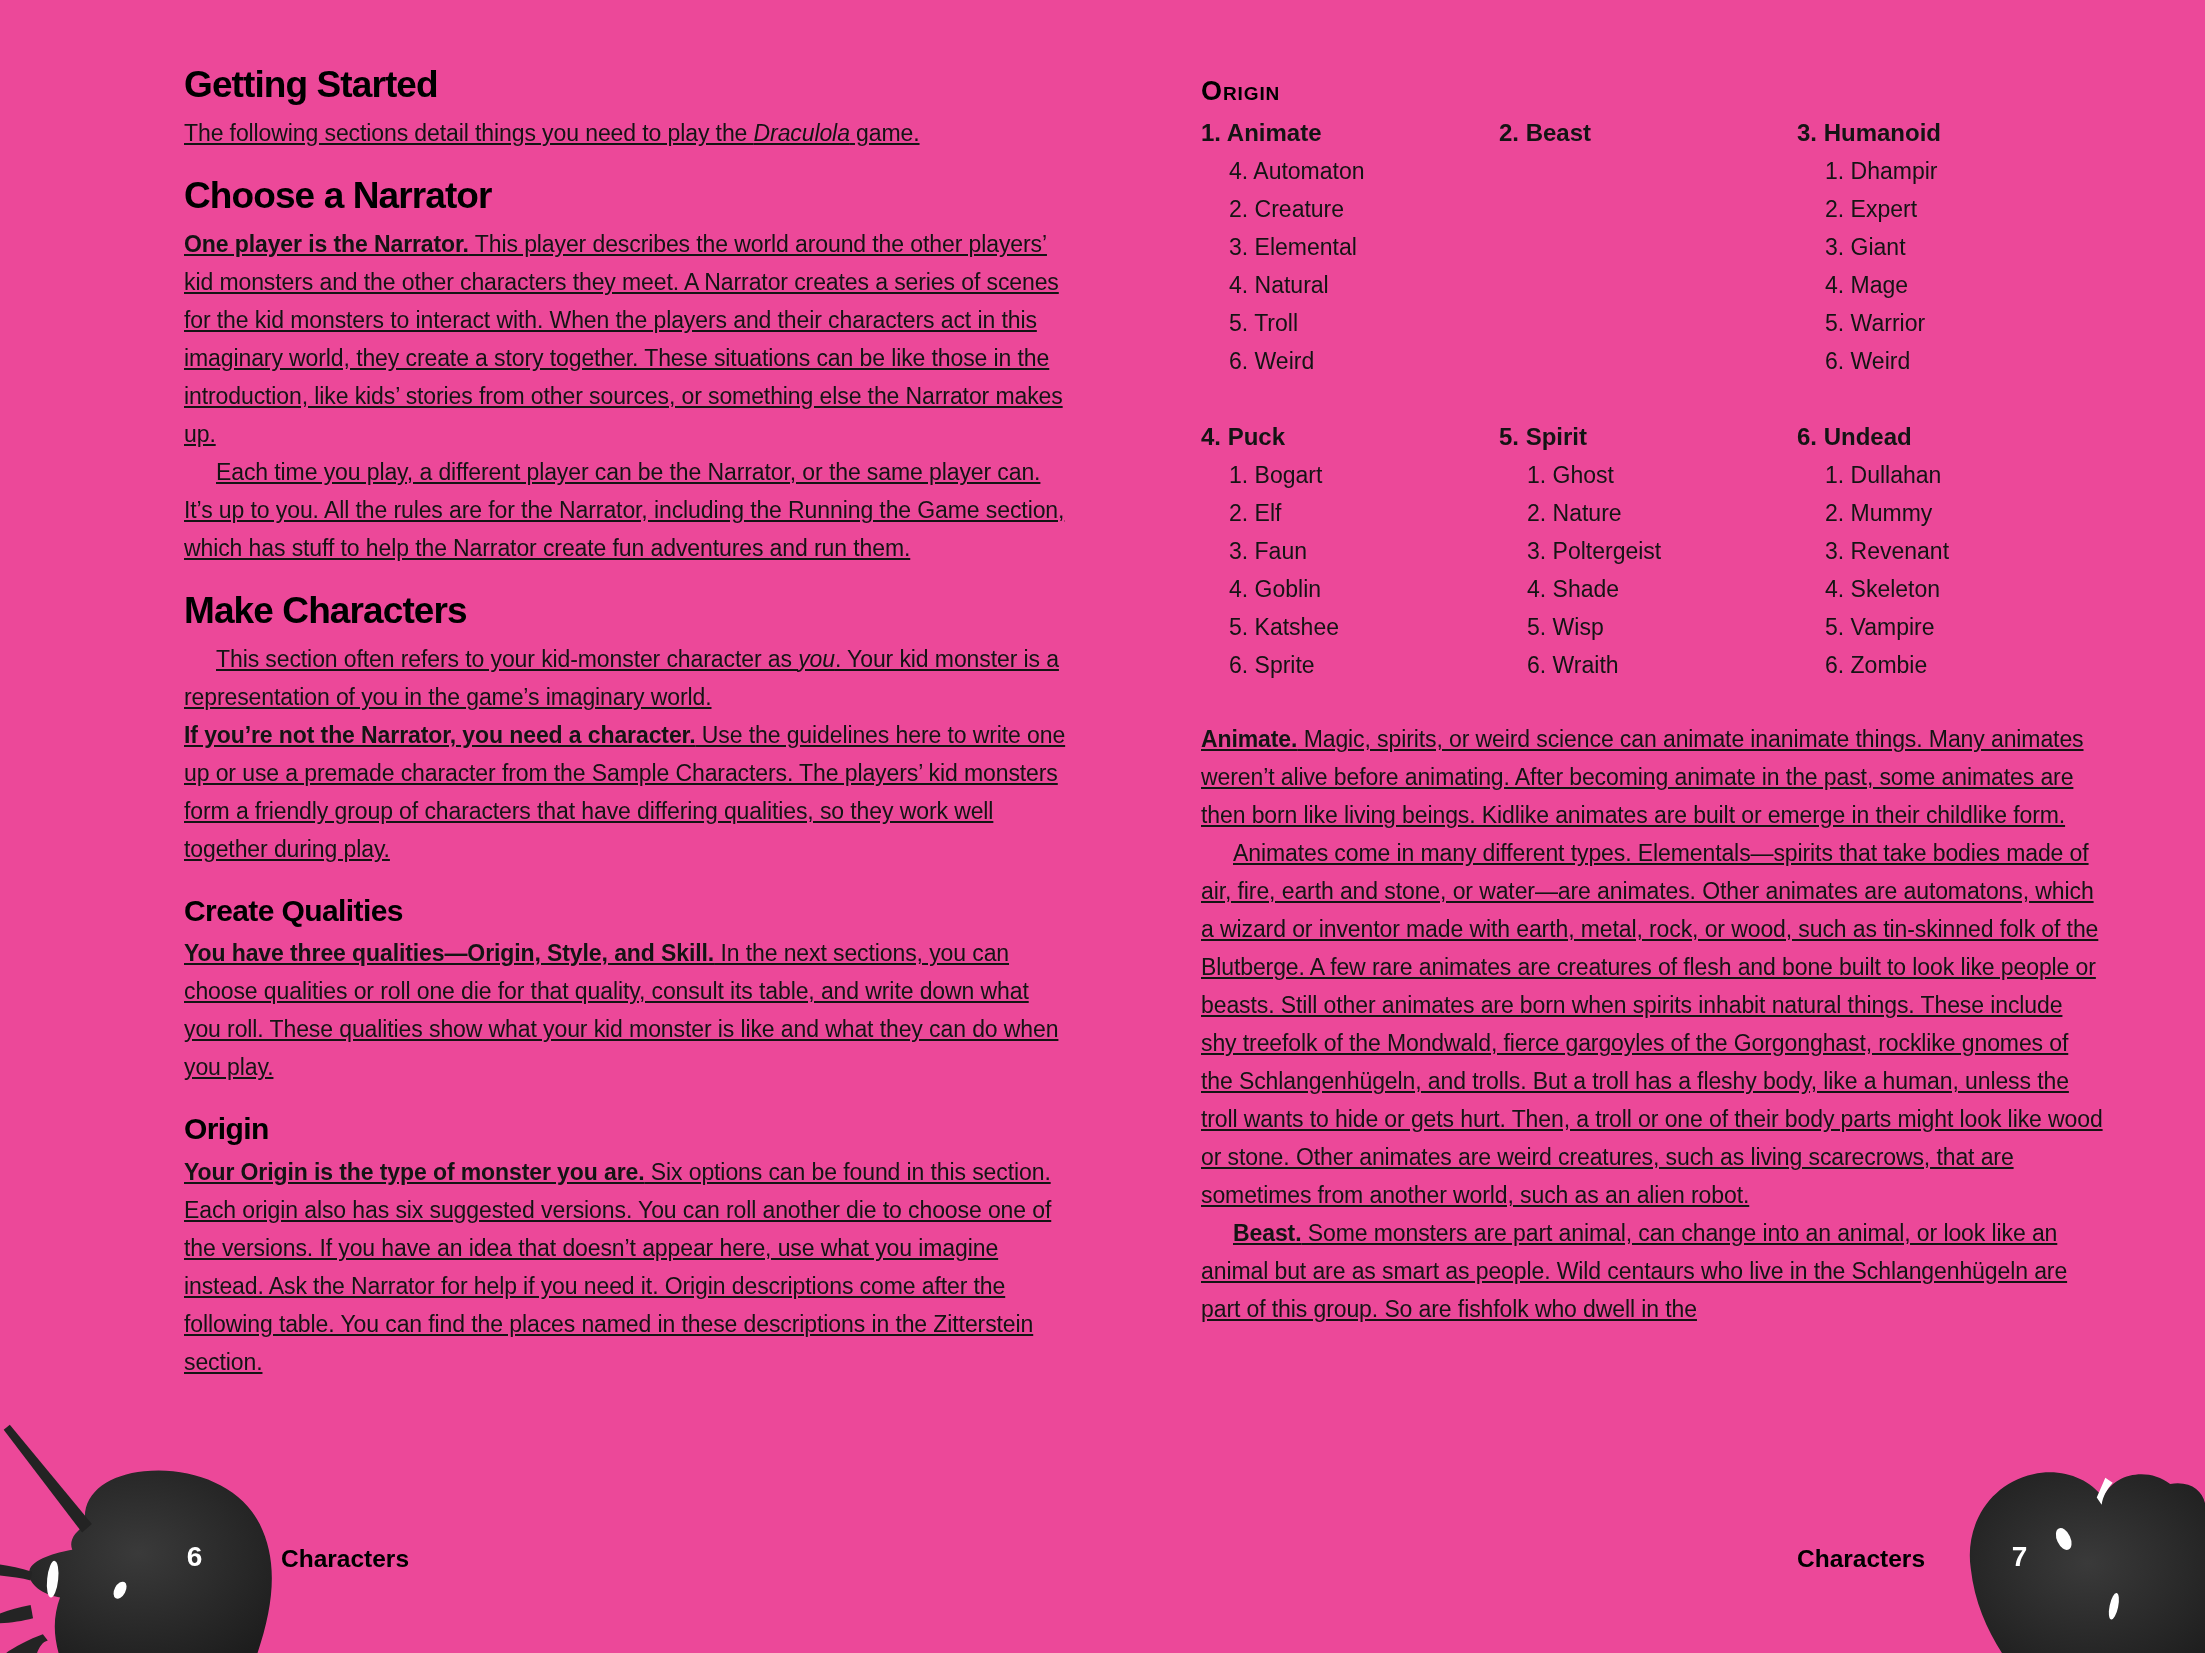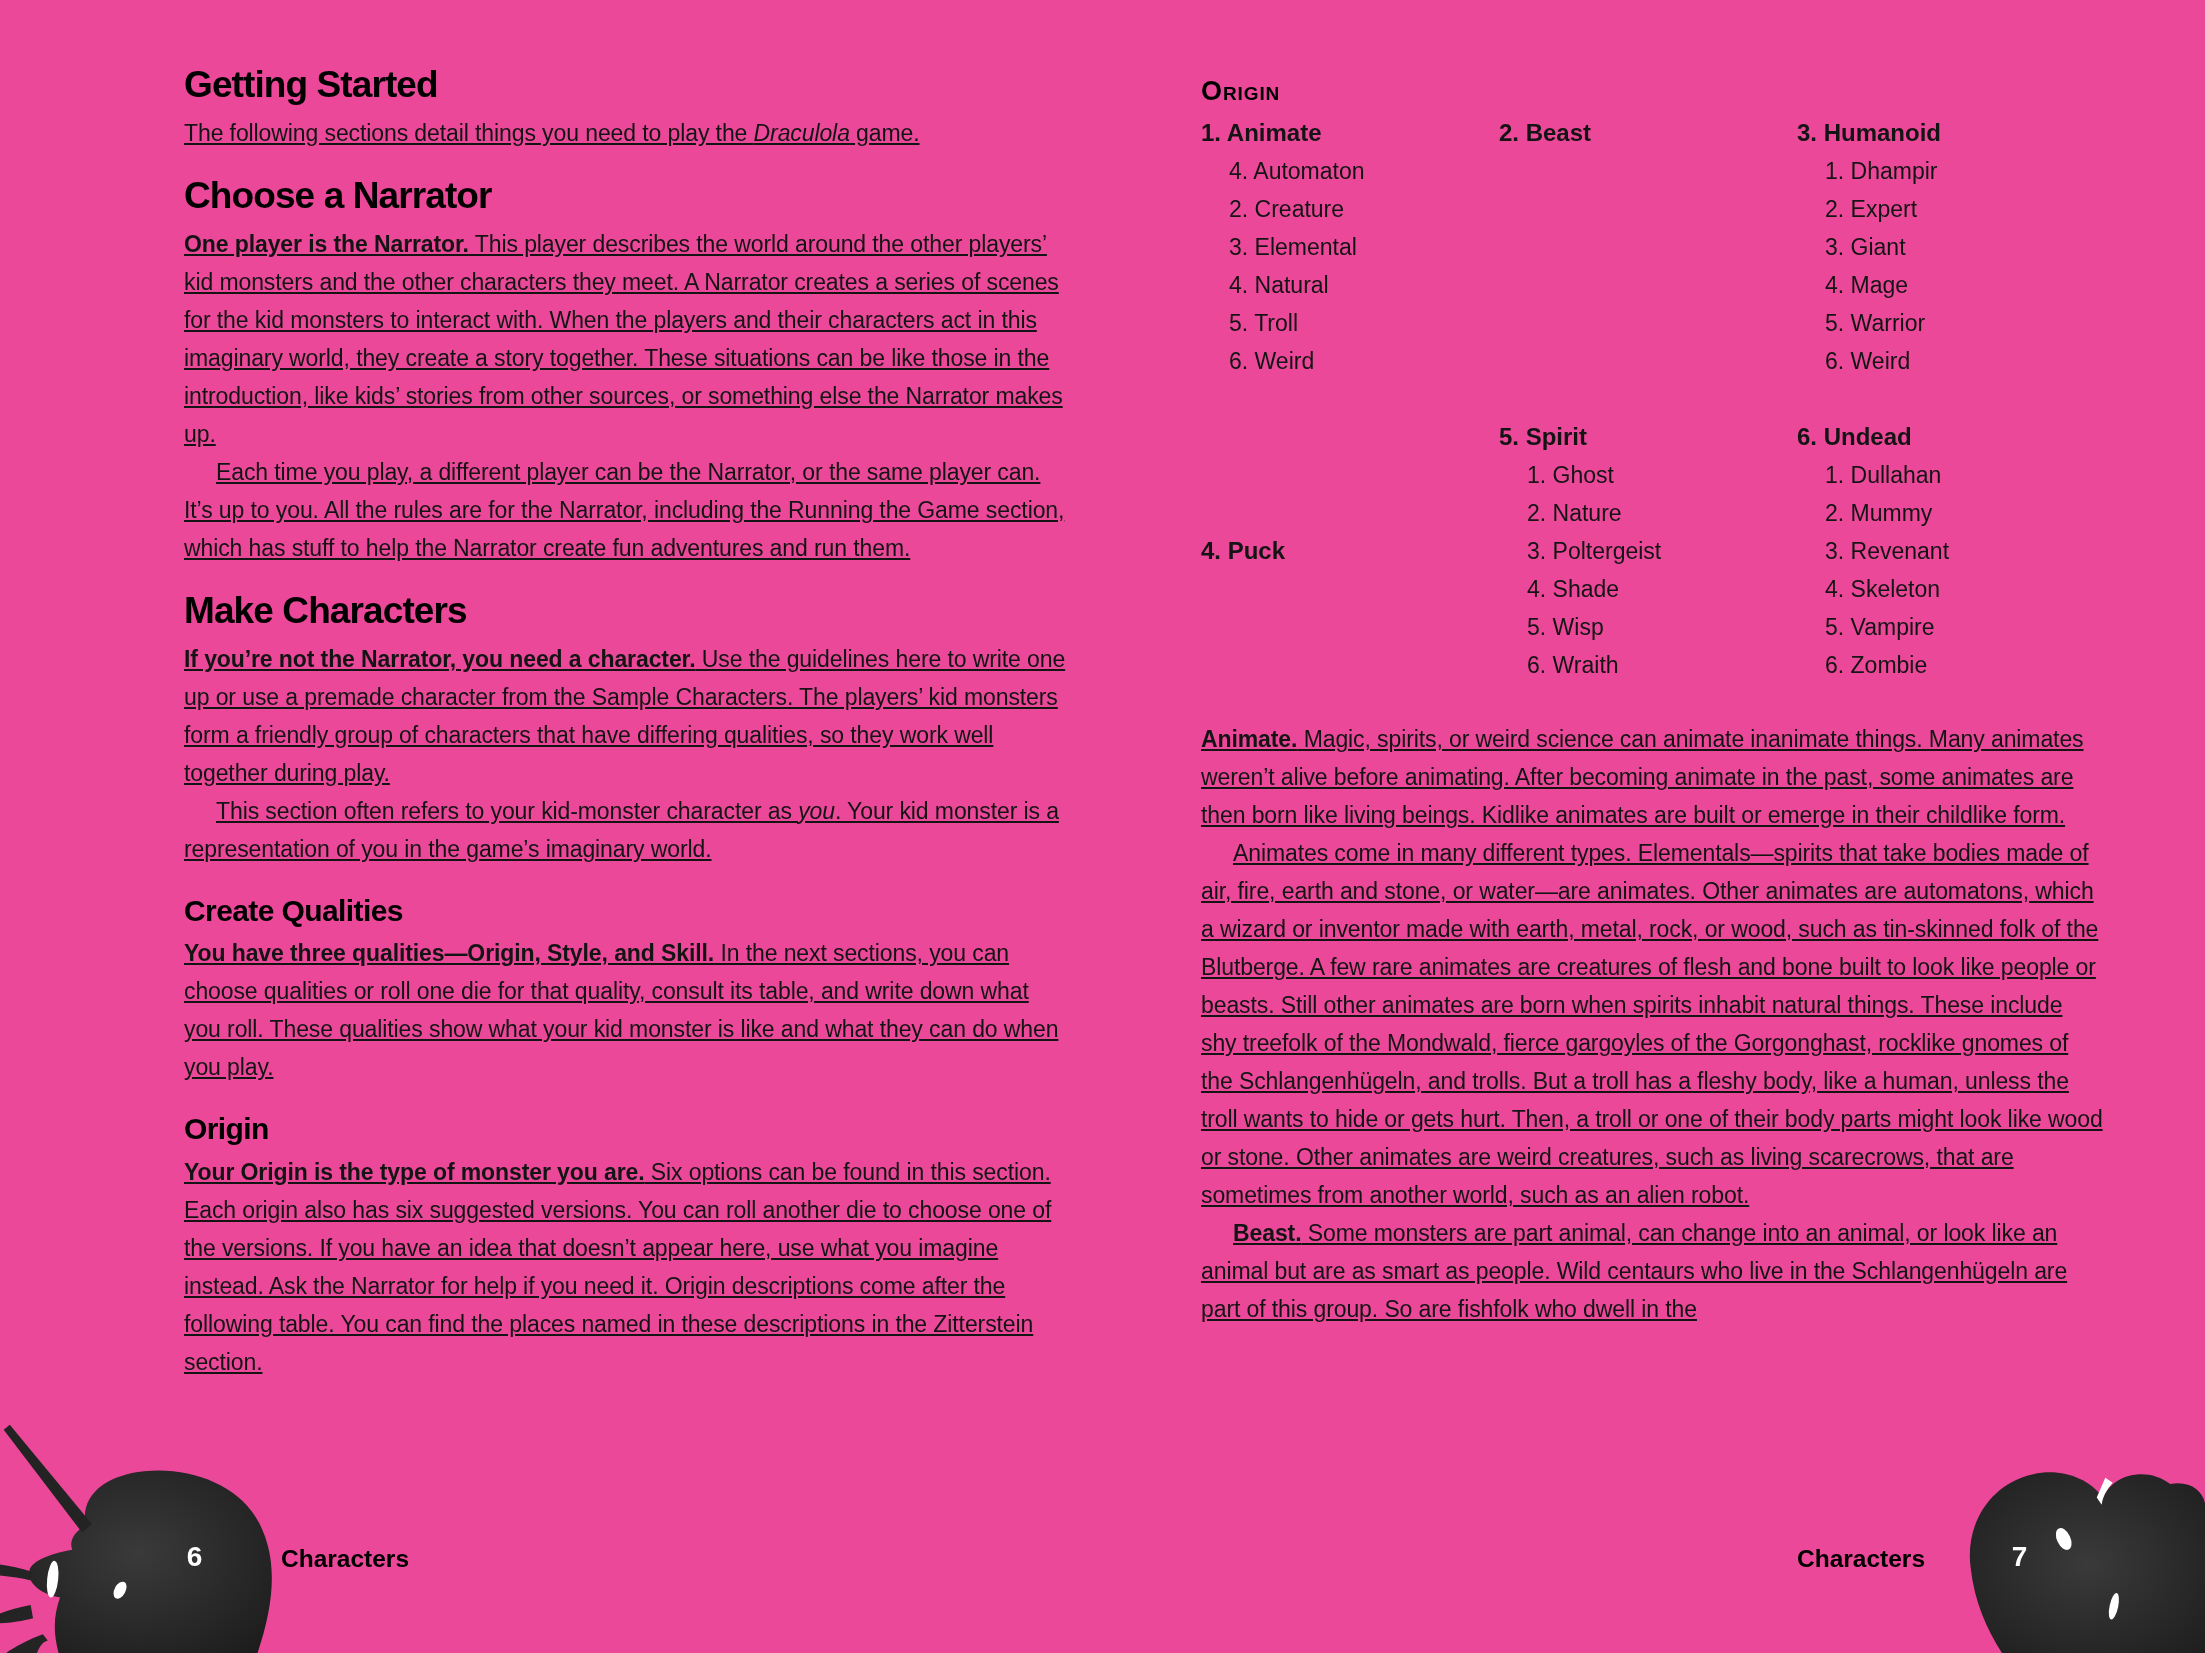--- a/index.html
+++ b/index.html
@@ -62,22 +62,22 @@
   <section>
     <div class="col col-left">
       <h1 class="sec first">Getting Started</h1>
       <p class="body"><span>The following sections detail things you need to play the </span><span class="i">Draculola</span><span> game.</span></p>
 
       <h1 class="sec">Choose a Narrator</h1>
       <p class="body"><span class="b">One player is the Narrator.</span><span> This player describes the world around the other players’ kid monsters and the other characters they meet. A Narrator creates a series of scenes for the kid monsters to interact with. When the players and their characters act in this imaginary world, they create a story together. These situations can be like those in the introduction, like kids’ stories from other sources, or something else the Narrator makes up.</span></p>
       <p class="body indent"><span>Each time you play, a different player can be the Narrator, or the same player can. It’s up to you. All the rules are for the Narrator, including the Running the Game section, which has stuff to help the Narrator create fun adventures and run them.</span></p>
 
       <h1 class="sec">Make Characters</h1>
+      <p class="body indent"><span>This section often refers to your kid-monster character as </span><span class="i">you</span><span>. Your kid monster is a representation of you in the game’s imaginary world.</span></p>
       <p class="body"><span class="b">If you’re not the Narrator, you need a character.</span><span> Use the guidelines here to write one up or use a premade character from the Sample Characters. The players’ kid monsters form a friendly group of characters that have differing qualities, so they work well together during play.</span></p>
-      <p class="body indent"><span>This section often refers to your kid-monster character as </span><span class="i">you</span><span>. Your kid monster is a representation of you in the game’s imaginary world.</span></p>
 
       <h2 class="sec">Create Qualities</h2>
       <p class="body"><span class="b">You have three qualities—Origin, Style, and Skill.</span><span> In the next sections, you can choose qualities or roll one die for that quality, consult its table, and write down what you roll. These qualities show what your kid monster is like and what they can do when you play.</span></p>
 
       <h2 class="sec">Origin</h2>
       <p class="body"><span class="b">Your Origin is the type of monster you are.</span><span> Six options can be found in this section. Each origin also has six suggested versions. You can roll another die to choose one of the versions. If you have an idea that doesn’t appear here, use what you imagine instead. Ask the Narrator for help if you need it. Origin descriptions come after the following table. You can find the places named in these descriptions in the Zitterstein section.</span></p>
     </div>
   </section>
 
   <section>
@@ -108,20 +108,28 @@
                 <div class="titem">3. Giant</div>
                 <div class="titem">4. Mage</div>
                 <div class="titem">5. Warrior</div>
                 <div class="titem">6. Weird</div>
               </div>
           </div>
         </div>
         <div class="trow">
           <div class="tgroup">
             <div class="thead">4. Puck</div>
+            <div>
+                <div class="titem">1. Bogart</div>
+                <div class="titem">2. Elf</div>
+                <div class="titem">3. Faun</div>
+                <div class="titem">4. Goblin</div>
+                <div class="titem">5. Katshee</div>
+                <div class="titem">6. Sprite</div>
+              </div>
           </div>
           <div class="tgroup">
             <div class="thead">5. Spirit</div>
             <div>
                 <div class="titem">1. Ghost</div>
                 <div class="titem">2. Nature</div>
                 <div class="titem">3. Poltergeist</div>
                 <div class="titem">4. Shade</div>
                 <div class="titem">5. Wisp</div>
                 <div class="titem">6. Wraith</div>

